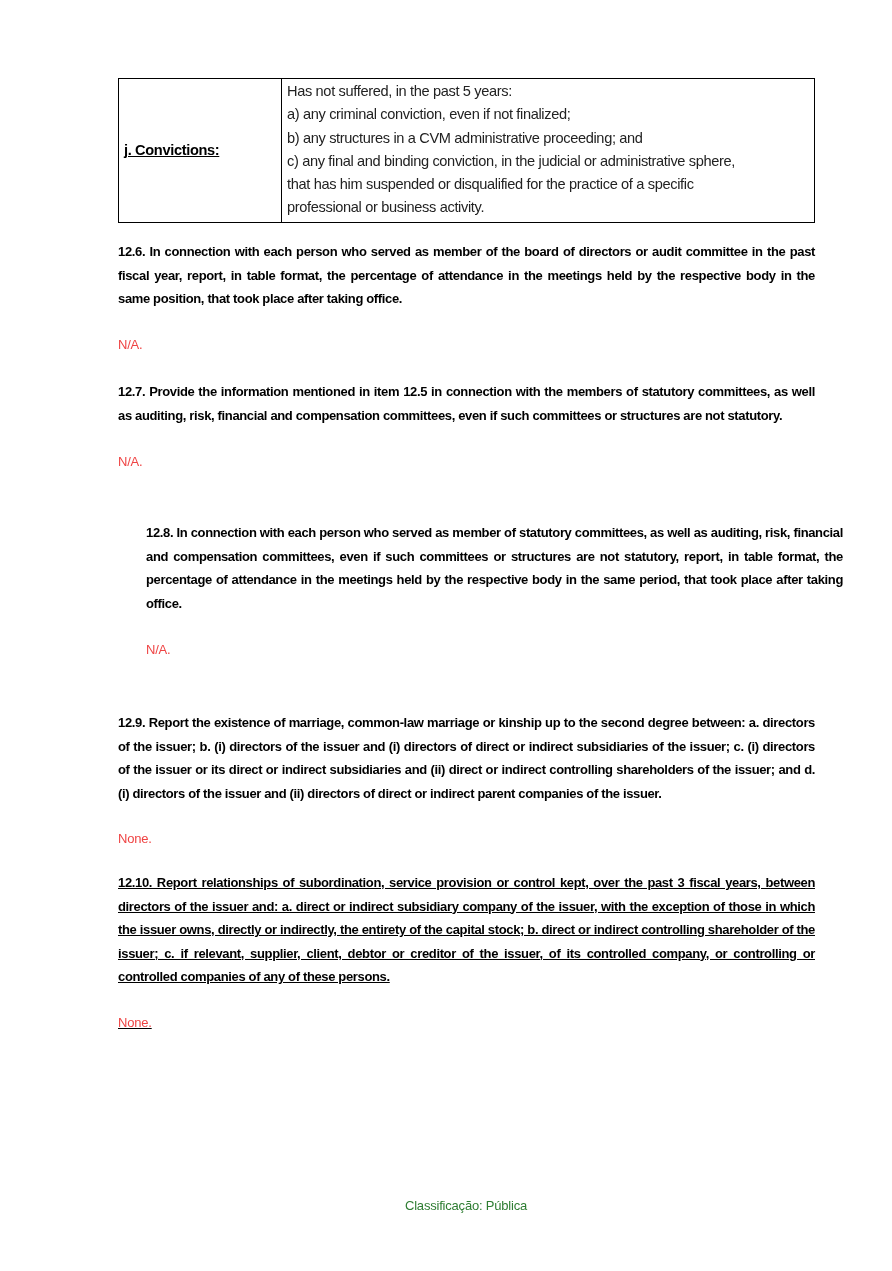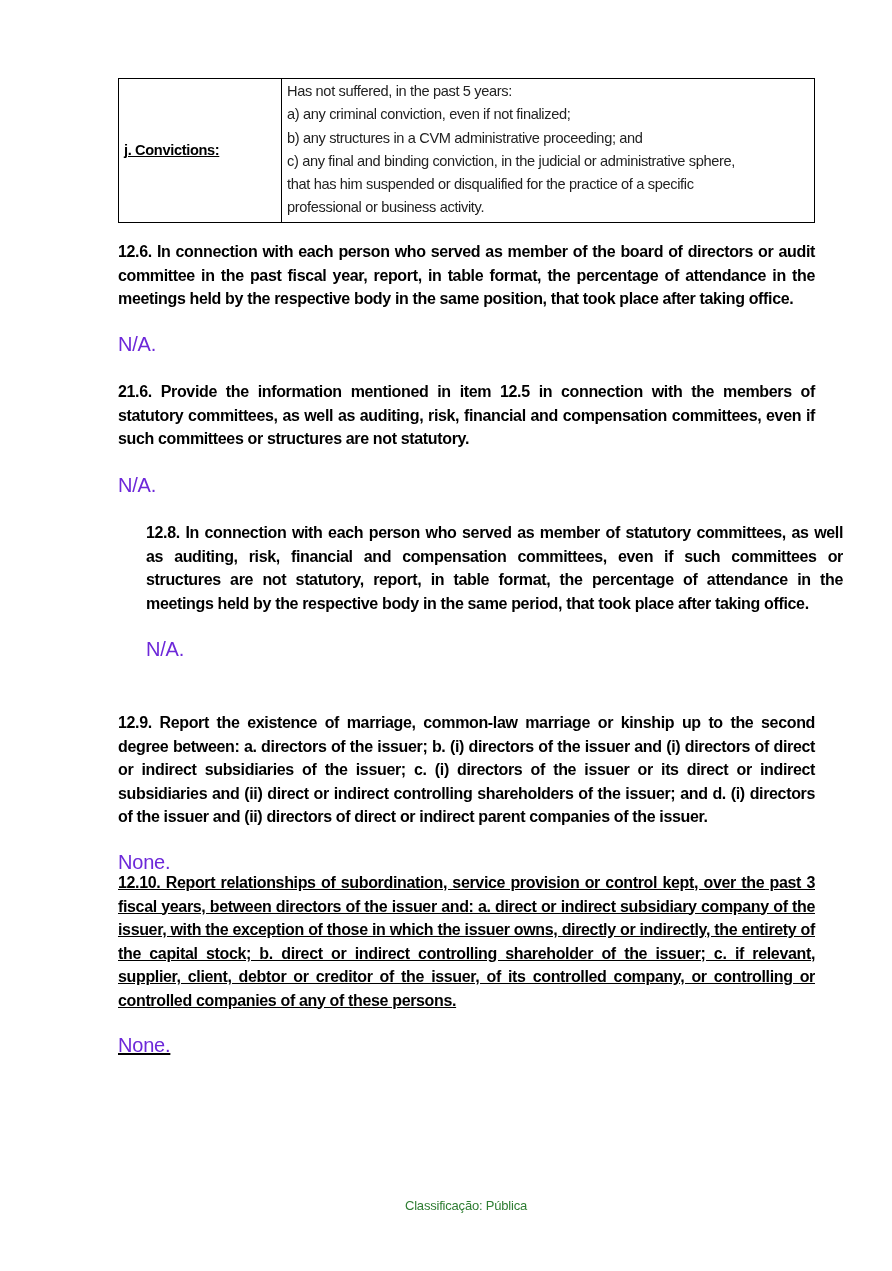--- a/index.html
+++ b/index.html
@@ -48,31 +48,31 @@
       line-height: 23.3px;
       white-space: nowrap;
     }
     .section {
       position: absolute;
       left: 0;
       width: 697px;
     }
     .question {
       font-weight: bold;
-      font-size: 16px;
+      font-size: 13px;
       line-height: 23.5px;
       text-align: justify;
       letter-spacing: -0.35px;
       margin: 0;
     }
     .answer {
-      font-size: 20px;
+      font-size: 13px;
       line-height: 23.5px;
       margin: 0;
-      color: #6d28d9;
+      color: #ef4444;
       letter-spacing: -0.2px;
     }
     .footer {
       position: absolute;
       top: 1198px;
       left: 0;
       width: 932px;
       text-align: center;
       font-size: 13px;
       letter-spacing: -0.2px;
@@ -98,21 +98,21 @@
     </tr>
   </tbody>
     </table>
 
   <div class="section" style="top:162px;">
     <p class="question">12.6.  In connection with each person who served as member of the board of directors or audit committee in the past fiscal year, report, in table format, the percentage of attendance in the meetings held by the respective body in the same position, that took place after taking office.</p>
     <p class="answer" style="margin-top:22px;">N/A.</p>
   </div>
 
   <div class="section" style="top:302px;">
-    <p class="question">21.6.  Provide the information mentioned in item 12.5 in connection with the members of statutory committees, as well as auditing, risk, financial and compensation committees, even if such committees or structures are not statutory.</p>
+    <p class="question">12.7.  Provide the information mentioned in item 12.5 in connection with the members of statutory committees, as well as auditing, risk, financial and compensation committees, even if such committees or structures are not statutory.</p>
     <p class="answer" style="margin-top:23px;">N/A.</p>
   </div>
 
   <div class="section" style="top:443px;margin-left:28px;">
     <p class="question">12.8.  In connection with each person who served as member of statutory committees, as well as auditing, risk, financial and compensation committees, even if such committees or structures are not statutory, report, in table format, the percentage of attendance in the meetings held by the respective body in the same period, that took place after taking office.</p>
     <p class="answer" style="margin-top:23px;">N/A.</p>
   </div>
 
   <div class="section" style="top:633px;">
     <p class="question">12.9.  Report the existence of marriage, common-law marriage or kinship up to the second degree between: a. directors of the issuer; b. (i) directors of the issuer and (i) directors of direct or indirect subsidiaries of the issuer; c. (i) directors of the issuer or its direct or indirect subsidiaries and (ii) direct or indirect controlling shareholders of the issuer; and d. (i) directors of the issuer and (ii) directors of direct or indirect parent companies of the issuer.</p>

